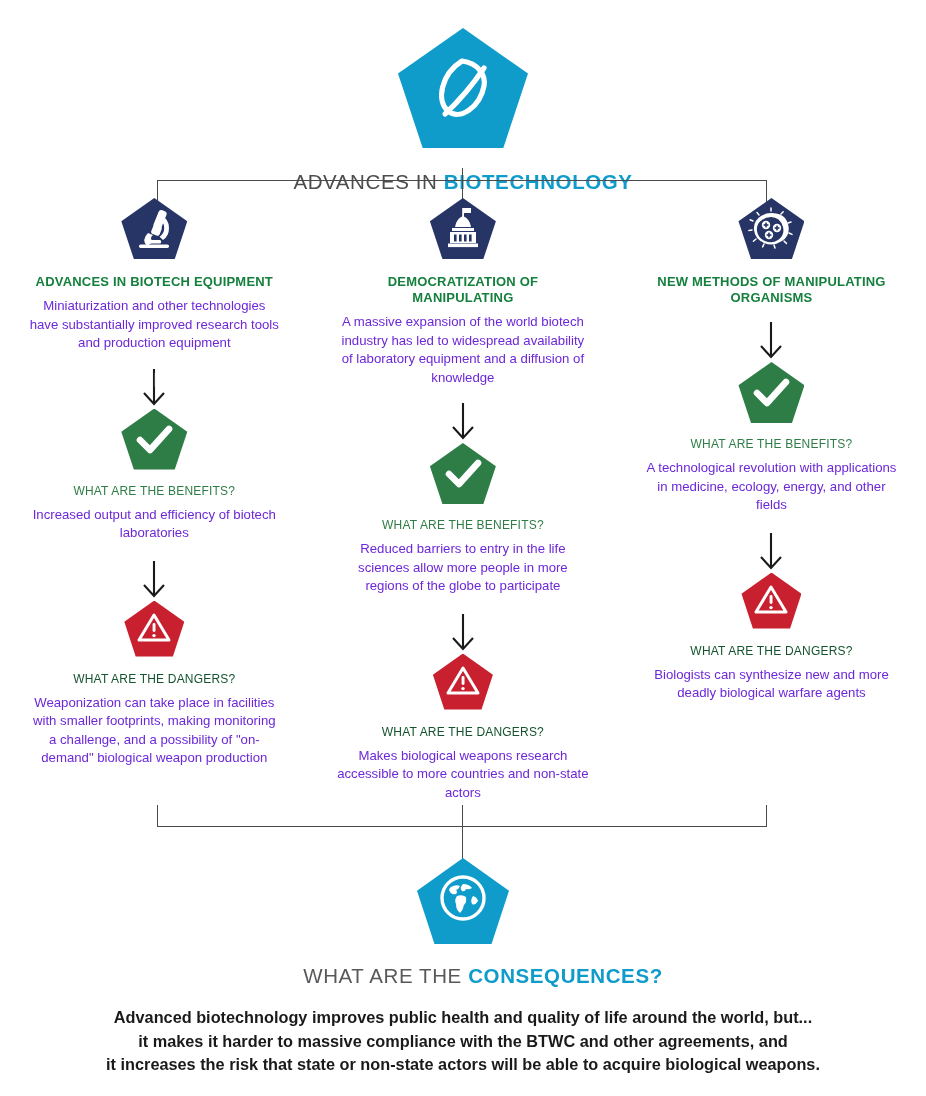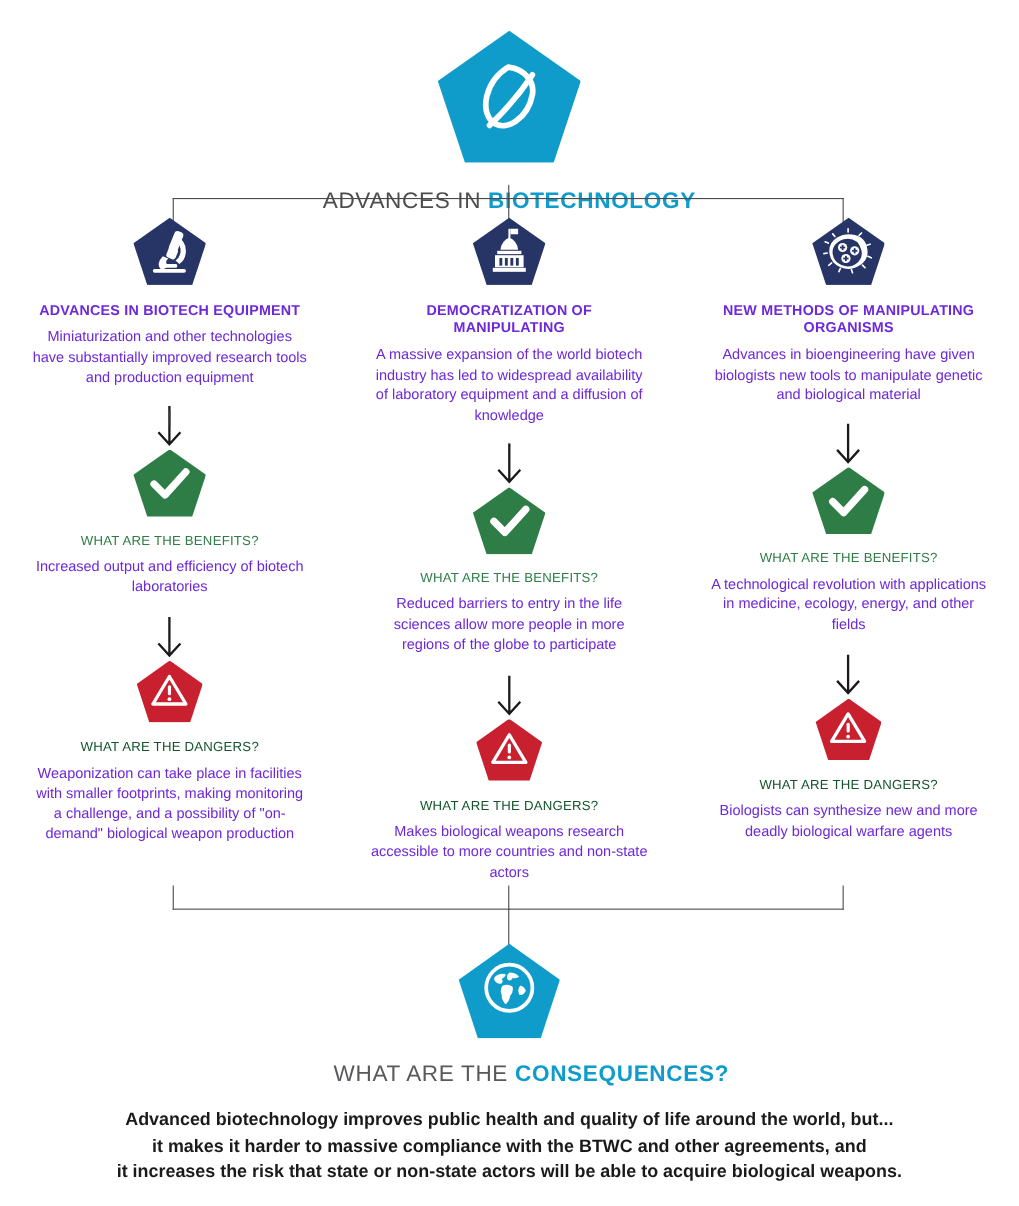--- a/index.html
+++ b/index.html
@@ -77,21 +77,21 @@
 
   .node-pent-wrap { height: 62px; }
   .topic-pent { width: 66px; height: 61px; background: #263566; }
   .bene-pent  { width: 66px; height: 61px; background: #2f7d46; }
   .dang-pent  { width: 60px; height: 56px; background: #c8202f; }
 
   .topic-head {
     margin: 14px auto 0;
     font-size: 13px;
     font-weight: 700;
-    color: #6d28d9;
+    color: #15803d;
     letter-spacing: 0.2px;
     line-height: 16px;
     max-width: 250px;
   }
   .sect-head {
     margin: 12px auto 0;
     font-size: 12px;
     font-weight: 400;
     letter-spacing: 0.2px;
     line-height: 16px;
@@ -325,21 +325,20 @@
               <path d="M26 46 l-1.4 2.9"></path>
                 <path d="M18 41 l-2.6 2.2"></path>
                 <path d="M14 32 l-3 0.6"></path>
               <path d="M15 23 l-2.9 -1.2"></path>
                 <path d="M21 17 l-2 -2.4"></path>
             </g>
           </svg>
         </div>
       </div>
       <div class="topic-head">NEW METHODS OF MANIPULATING ORGANISMS</div>
-      <div class="body-txt">Advances in bioengineering have given biologists new tools to manipulate genetic and biological material</div>
 
       <div class="sp-a"></div>
       <div class="arrow-wrap">
         <svg width="26" height="38" viewBox="0 0 26 38" aria-hidden="true">
           <path d="M13 0 L13 34 M3 24 L13 35 L23 24" fill="none" stroke="#1a1a1a" stroke-width="2.1"></path>
         </svg>
       </div>
 
       <div class="node-pent-wrap">
         <div class="pent bene-pent">

